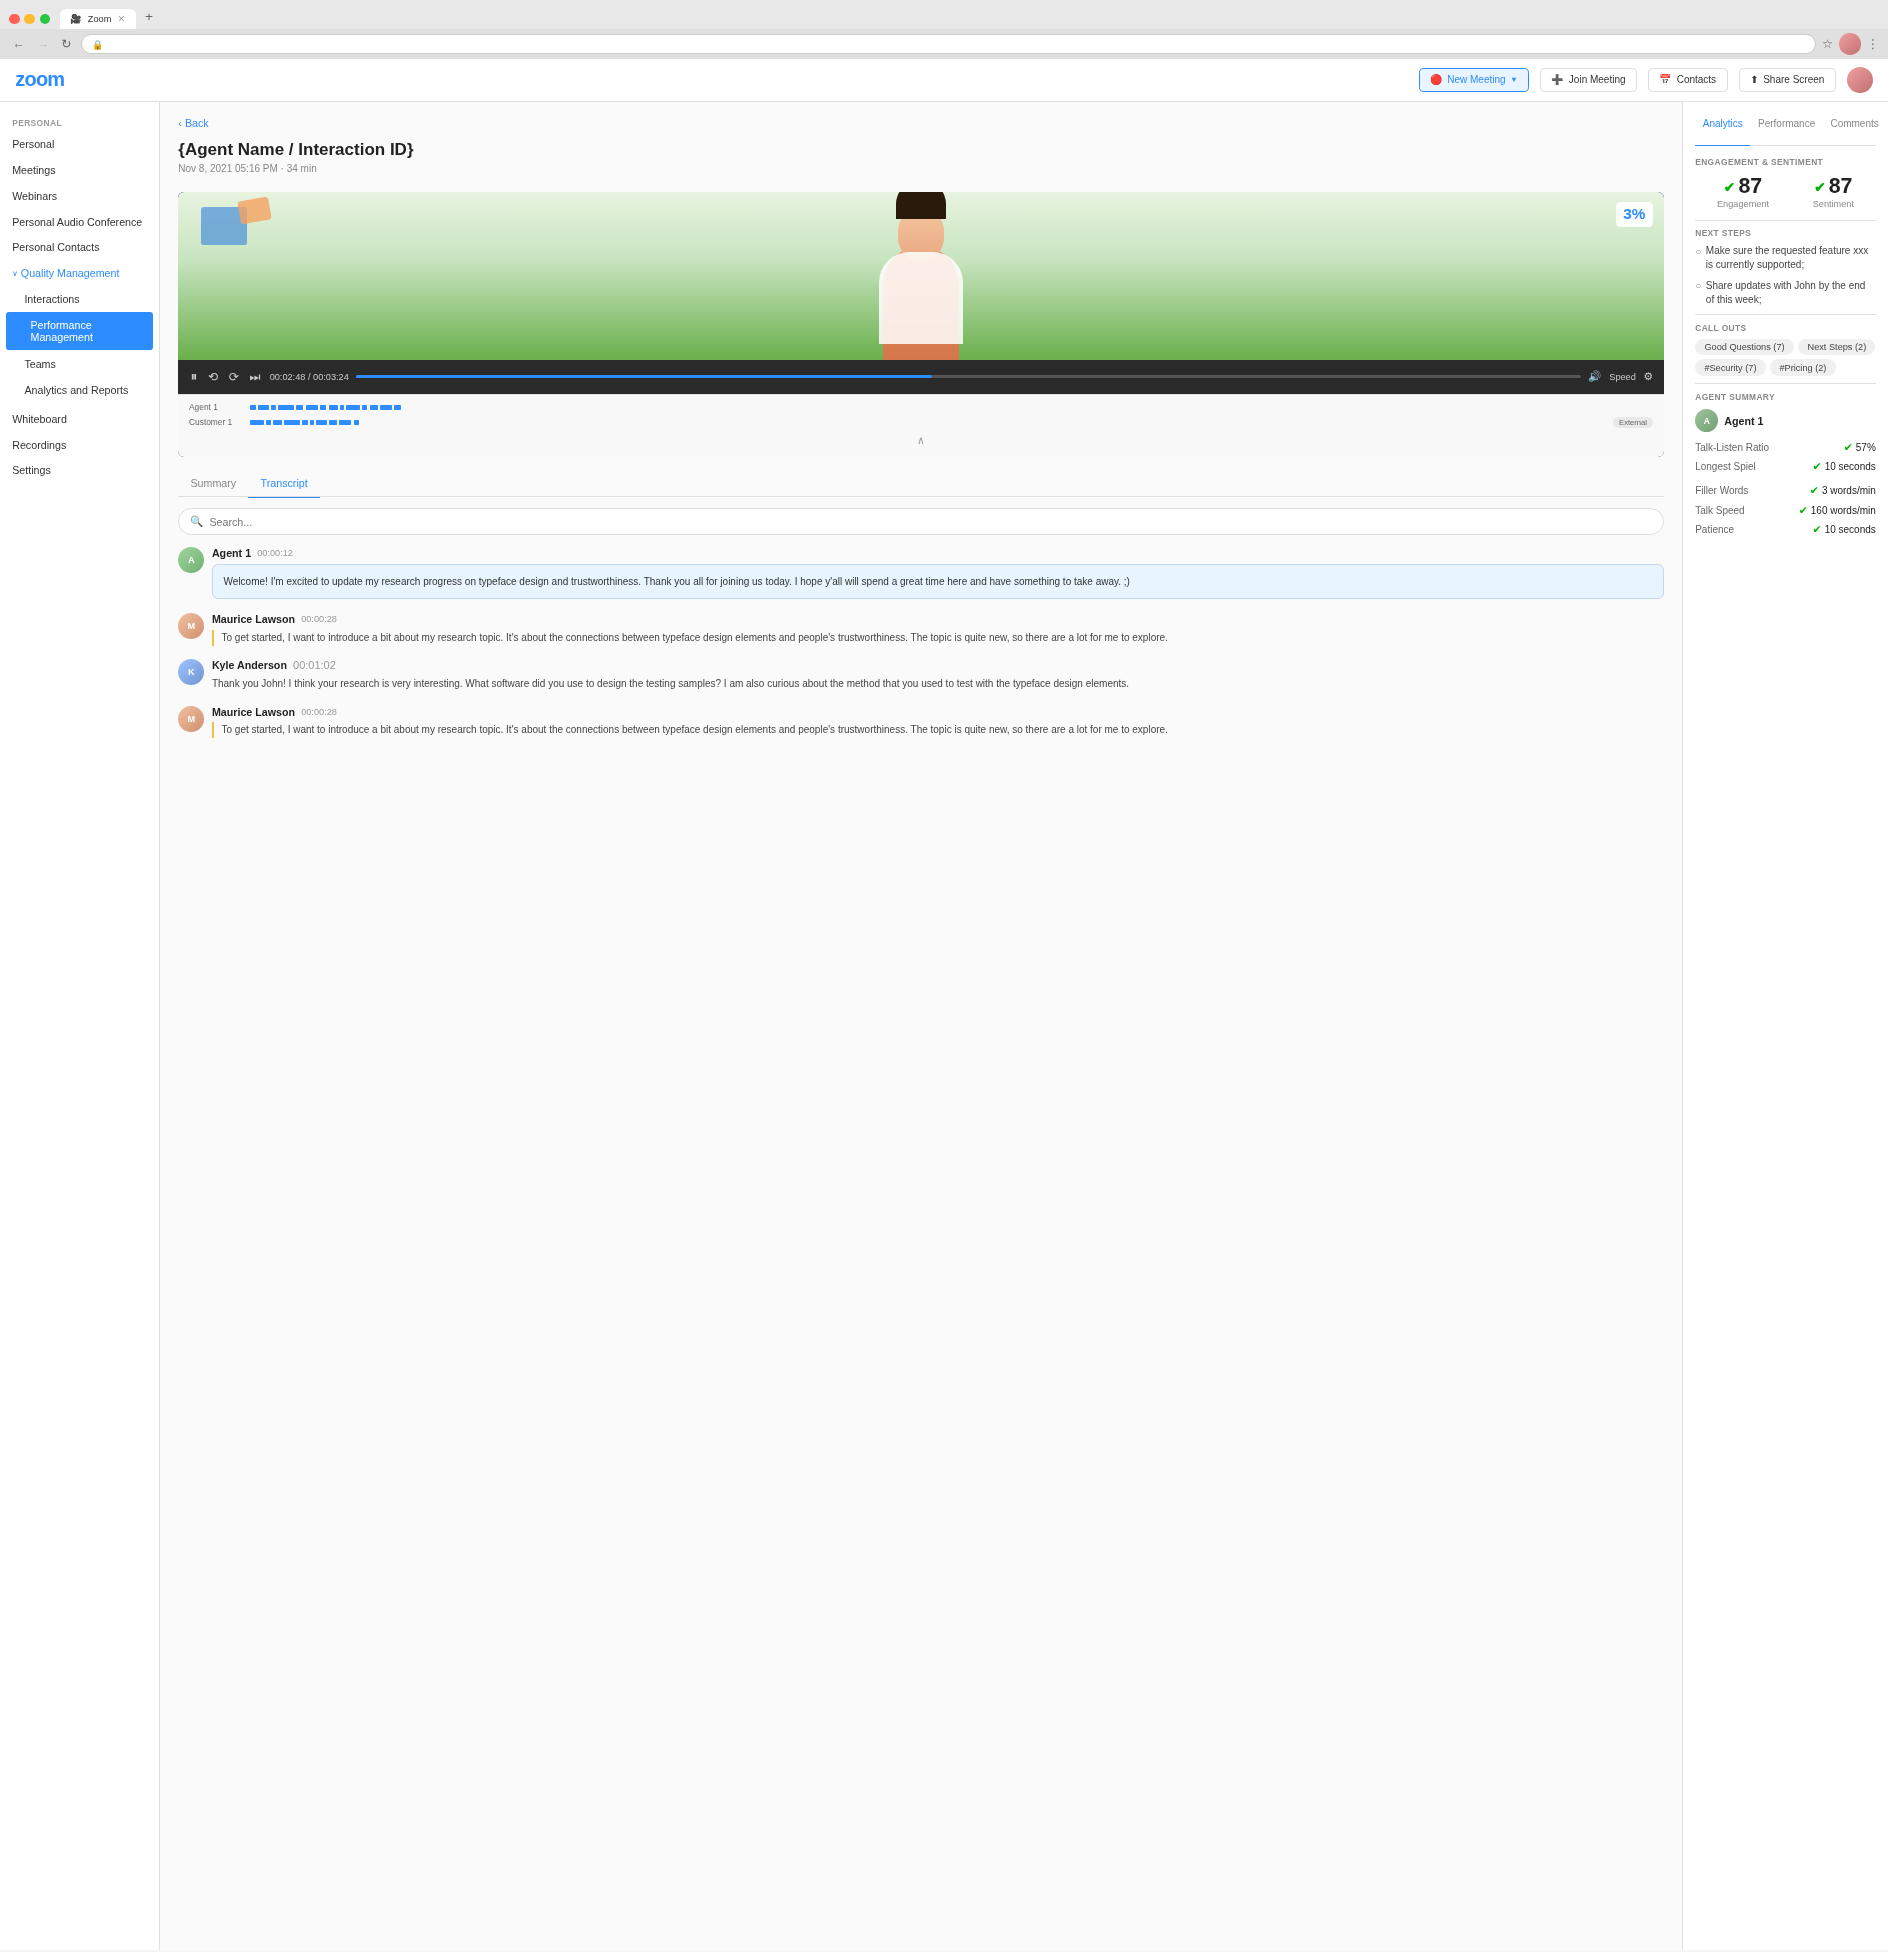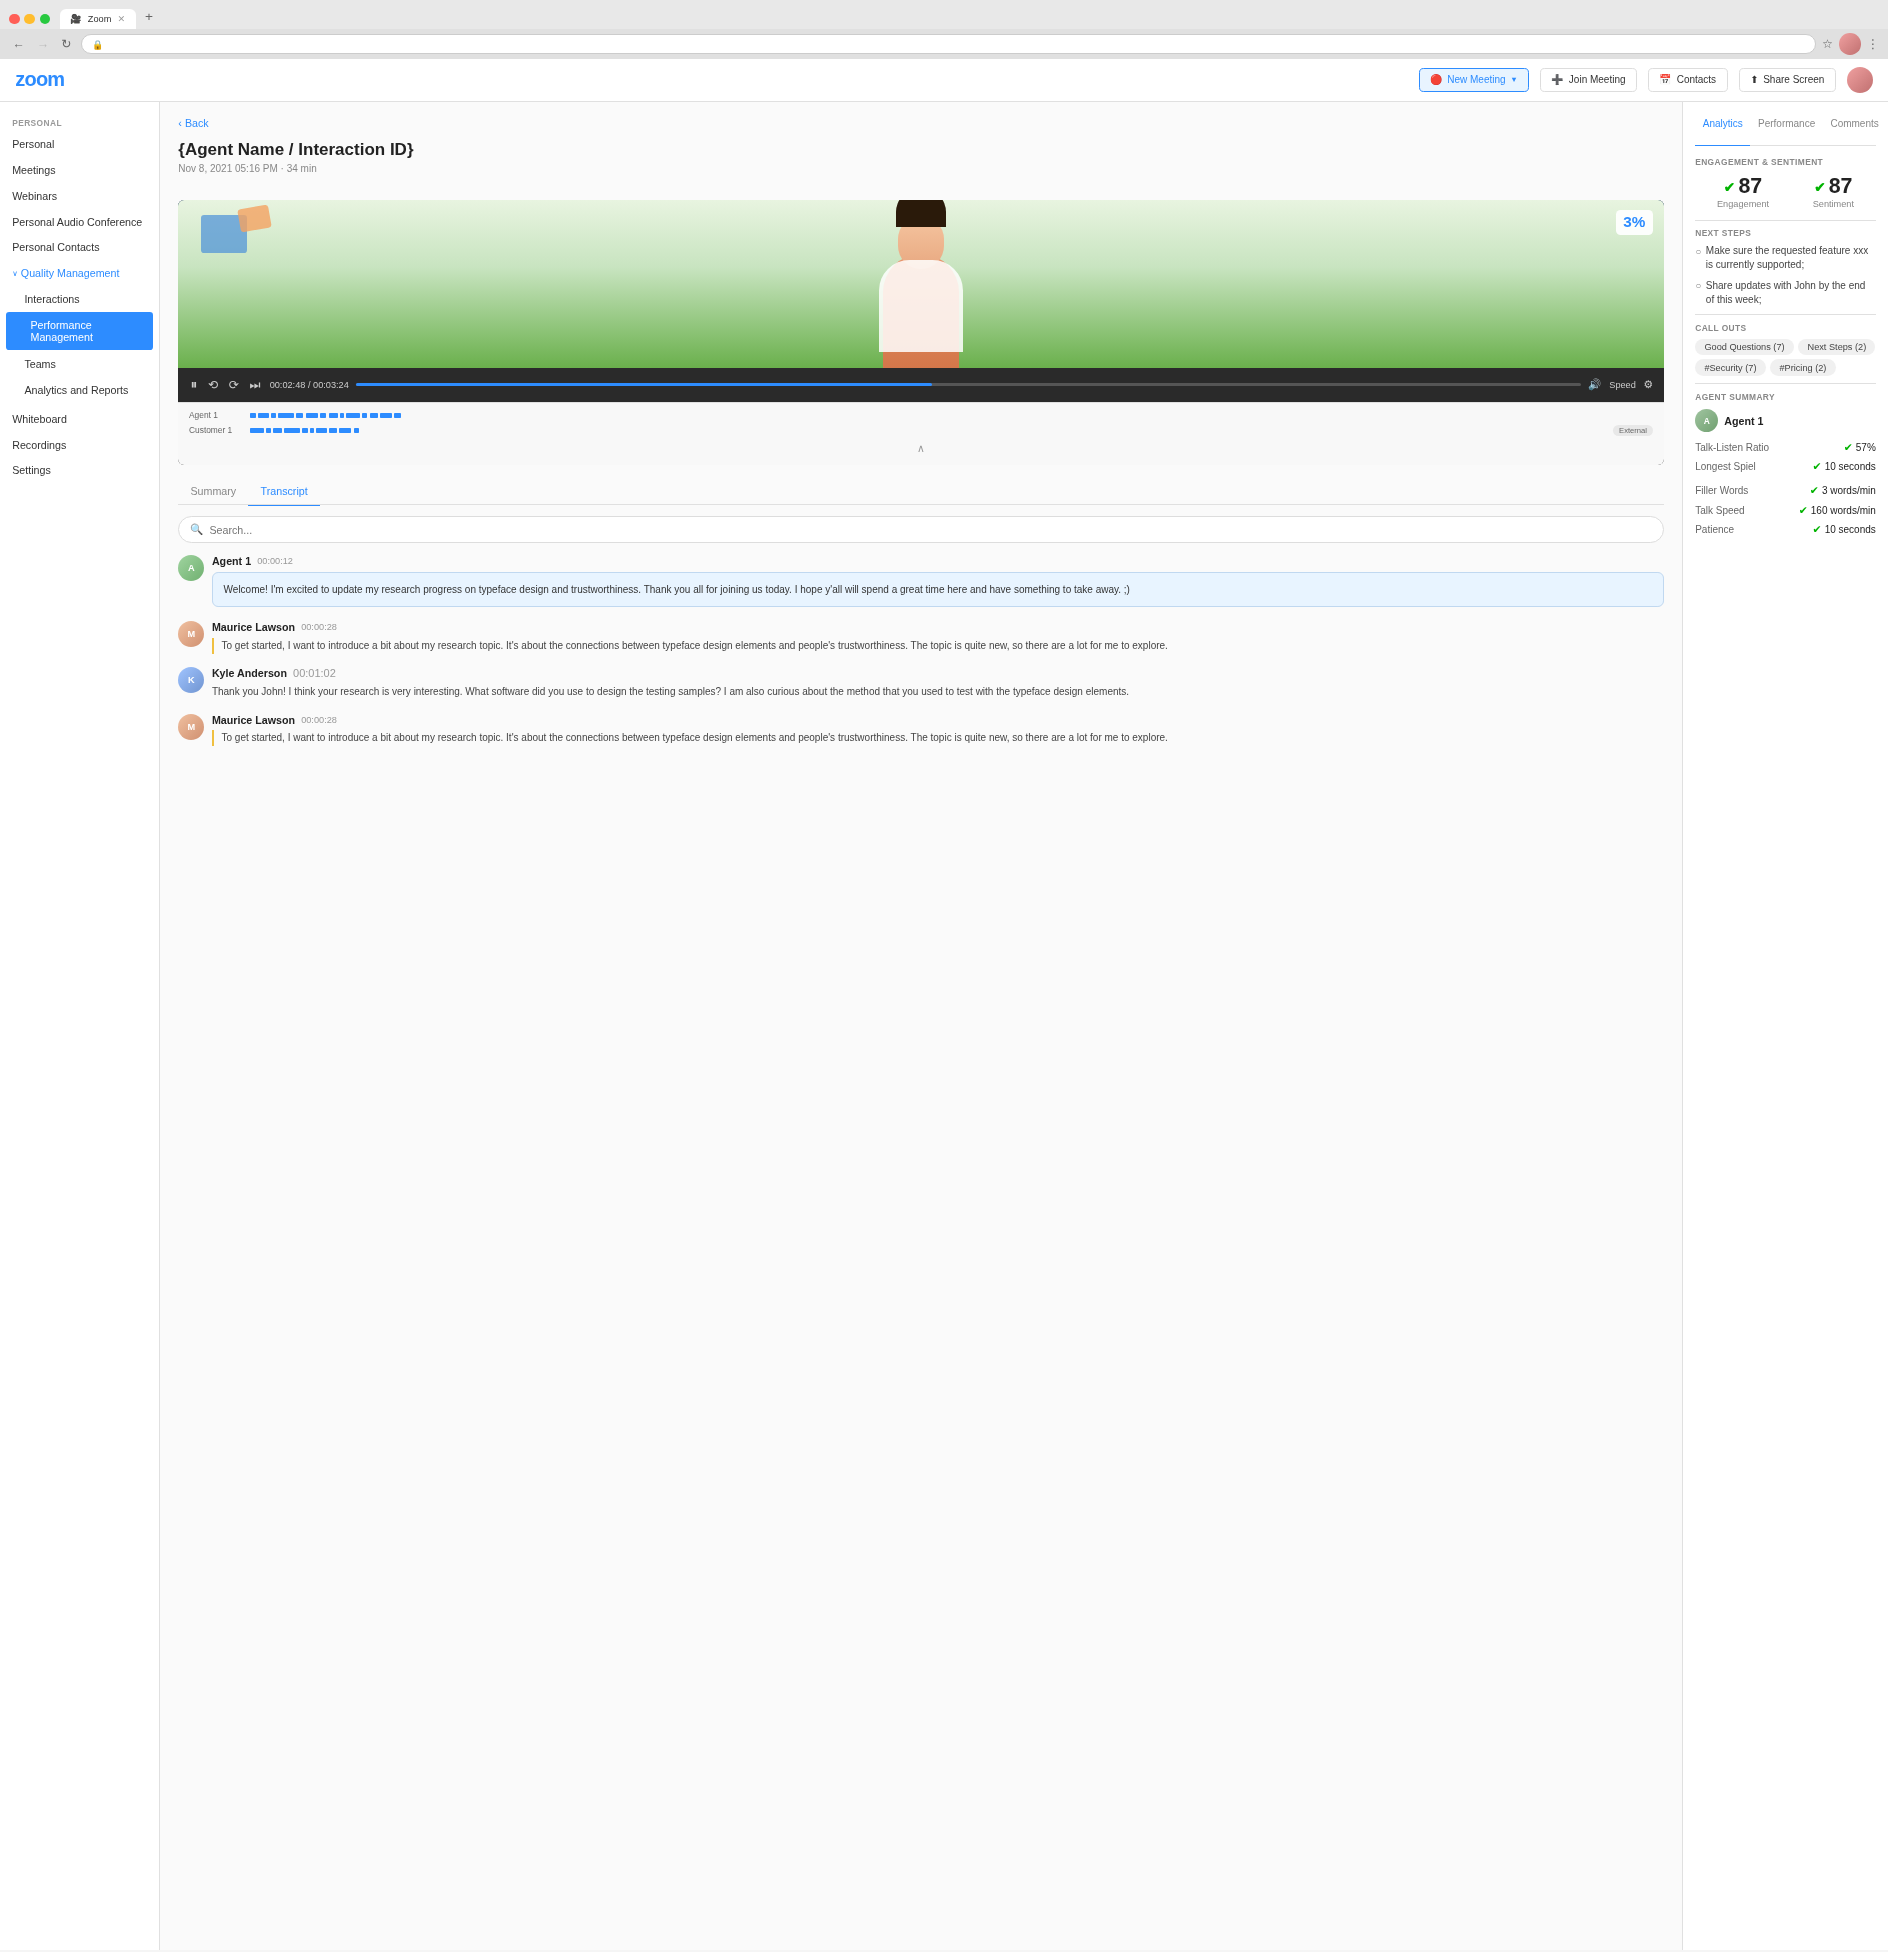--- a/index.html
+++ b/index.html
@@ -118,21 +118,21 @@
     <div style="flex:1;display:flex;overflow:hidden;">
 
       <div style="flex:1;padding:15.3px 18.3px;overflow-y:auto;background:#fafafa;">
 
         <div style="display:flex;align-items:center;gap:3.1px;color:#2D8CFF;cursor:pointer;font-size:10.7px;margin-bottom:10.7px;">
           <span>‹</span>
           <span>Back</span>
         </div>
 
         <div style="font-size:17px;font-weight:600;color:#222;margin-bottom:3.1px;">{Agent Name / Interaction ID}</div>
-        <div style="font-size:10px;color:#888;margin-bottom:26px;">Nov 8, 2021 05:16 PM · 34 min</div>
+        <div style="font-size:10px;color:#888;margin-bottom:18px;">Nov 8, 2021 05:16 PM · 34 min</div>
 
         <div style="background:#1a1a1a;border-radius:6.1px;overflow:hidden;">
 
           <div style="width:100%;height:168px;position:relative;overflow:hidden;background:#2a5080;">
 
             <div style="position:absolute;inset:0;background:linear-gradient(180deg,#e8f4e0 0%,#c8e4c0 40%,#6ab04c 100%);"></div>
 
             <div style="position:absolute;top:15.3px;left:23px;width:46px;height:38px;background:#4a90d9;border-radius:3.1px;opacity:0.7;"></div>
             <div style="position:absolute;top:7.6px;left:61px;width:30.5px;height:23px;background:#f4a261;border-radius:3.1px;opacity:0.8;transform:rotate(-10deg);"></div>
 

